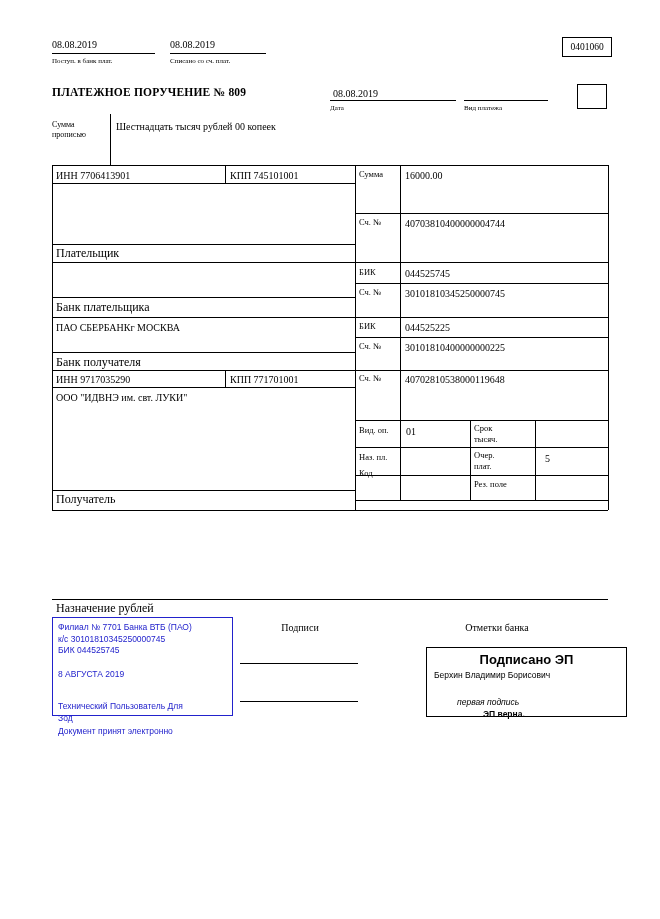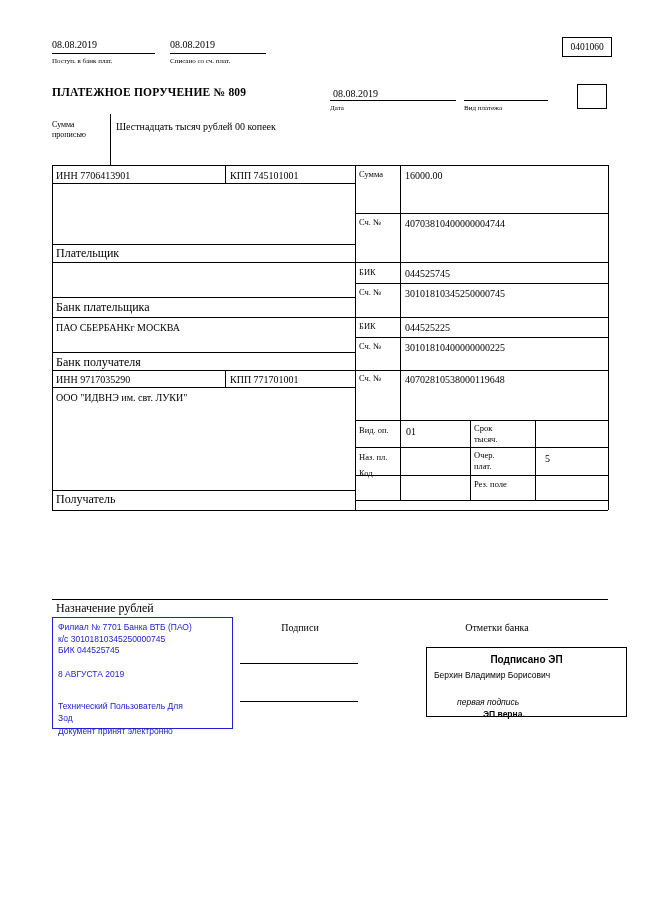--- a/index.html
+++ b/index.html
@@ -22,21 +22,21 @@
     position:absolute; border:1px solid var(--stamp-blue, #2222cc);
     color:var(--stamp-blue, #2222cc);
     font-family:"Liberation Sans", sans-serif;
     font-size:8.5px; line-height:11.5px; padding:4px 5px;
   }
   .stamp-box {
     position:absolute; border:1px solid #000;
     font-family:"Liberation Sans", sans-serif;
     font-size:8.5px; line-height:11px;
   }
-  .stamp-title { text-align:center; font-weight:bold; font-size:10px; margin-top:6px; }
+  .stamp-title { text-align:center; font-weight:bold; font-size:13px; margin-top:6px; }
   .stamp-signer { margin:5px 0 0 7px; }
   .stamp-role { font-style:italic; margin:16px 0 0 30px; }
   .stamp-verified { font-weight:bold; margin:1px 0 5px 56px; }
   .center { text-align:center; }
 </style>
 </head>
 <body>
 
 <div class="page">
 
@@ -122,21 +122,21 @@
   <div class="t85w" style="left:474px;top:423px;width:34px">Срок тысяч.</div>
   <div class="t85" style="left:359px;top:452px">Наз. пл.</div>
   <div class="t85w" style="left:474px;top:450px;width:34px">Очер. плат.</div>
   <div class="t10" style="left:545px;top:452px">5</div>
   <div class="t85" style="left:359px;top:468px">Код</div>
   <div class="t85" style="left:474px;top:479px">Рез. поле</div>
 
   <div class="hl" style="left:52px;top:599px;width:556px"></div>
   <div class="t8" style="left:56px;top:603px">Назначение рублей</div>
 
-  <div class="blue-box" style="left:52px;top:617px;width:181px;height:112px">
+  <div class="blue-box" style="left:52px;top:617px;width:181px;height:99px">
     <div>Филиал № 7701 Банка ВТБ (ПАО)</div>
     <div>к/с 30101810345250000745</div>
     <div>БИК 044525745</div>
     <div style="margin-top:12px">8 АВГУСТА 2019</div>
     <div style="margin-top:21px">Технический Пользователь Для</div>
     <div>Зод</div>
     <div style="margin-top:2px">Документ принят электронно</div>
   </div>
 
   <div class="t10 center" style="left:240px;top:621px;width:120px">Подписи</div>

